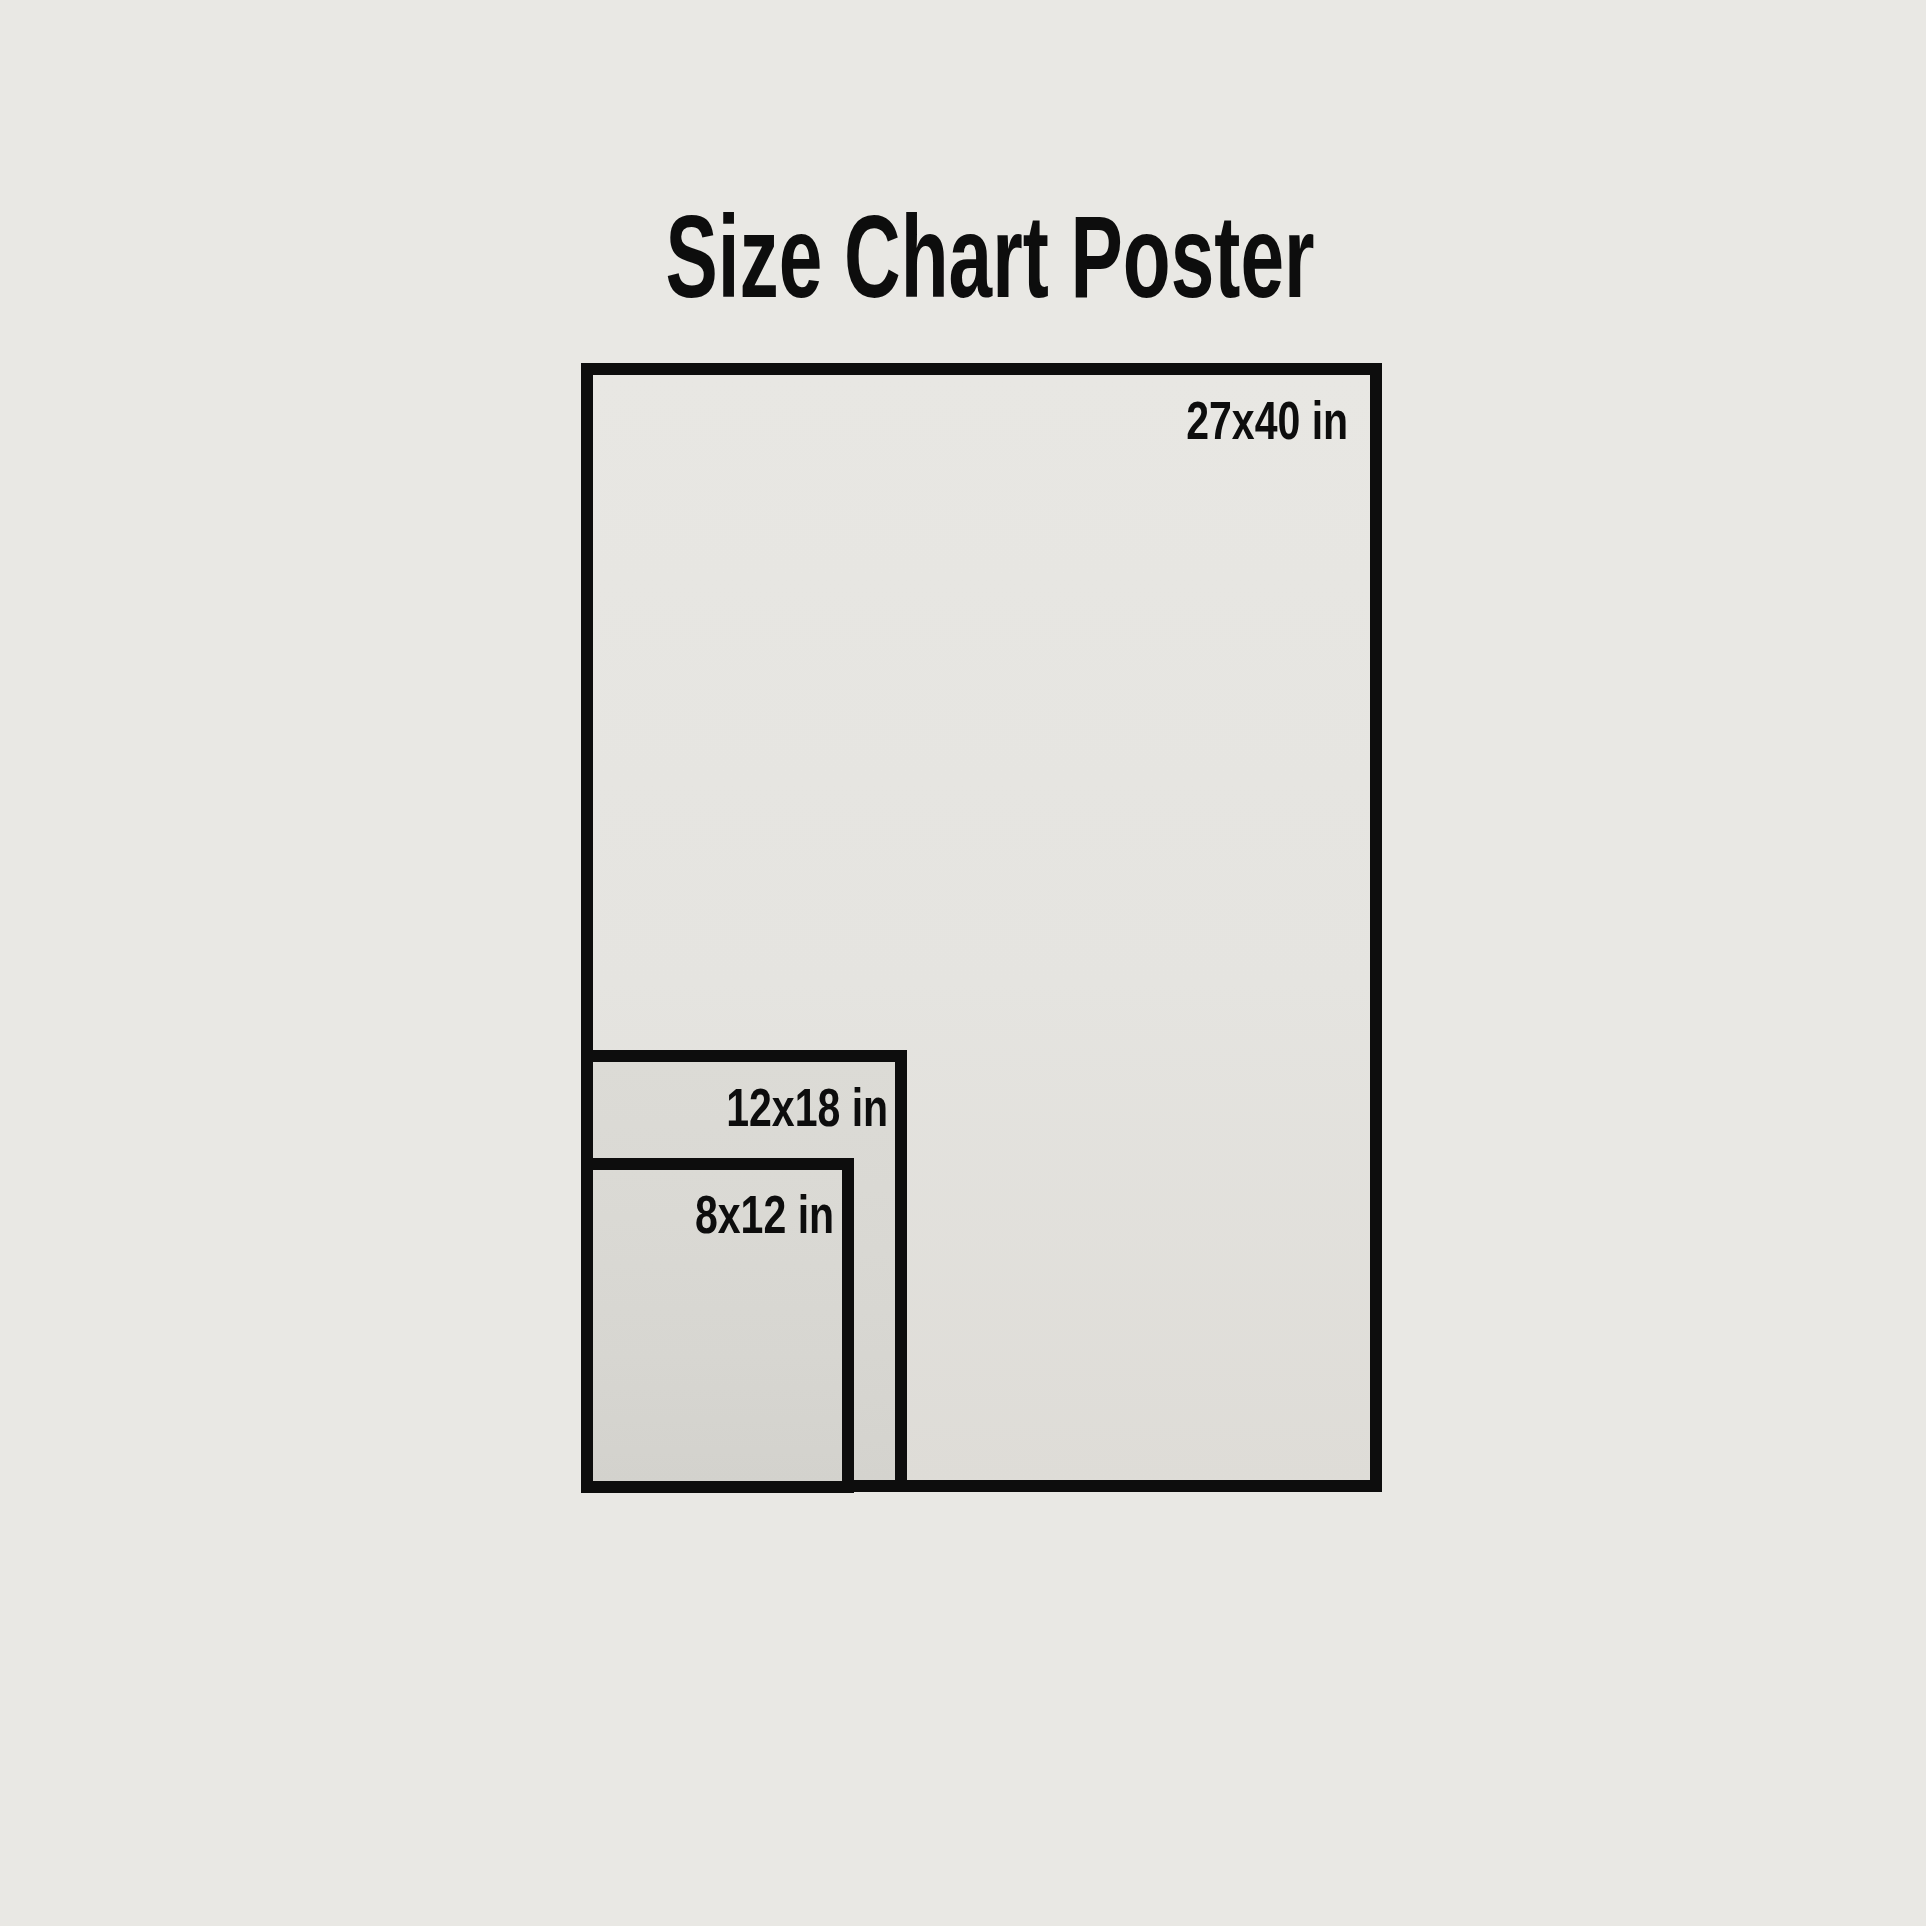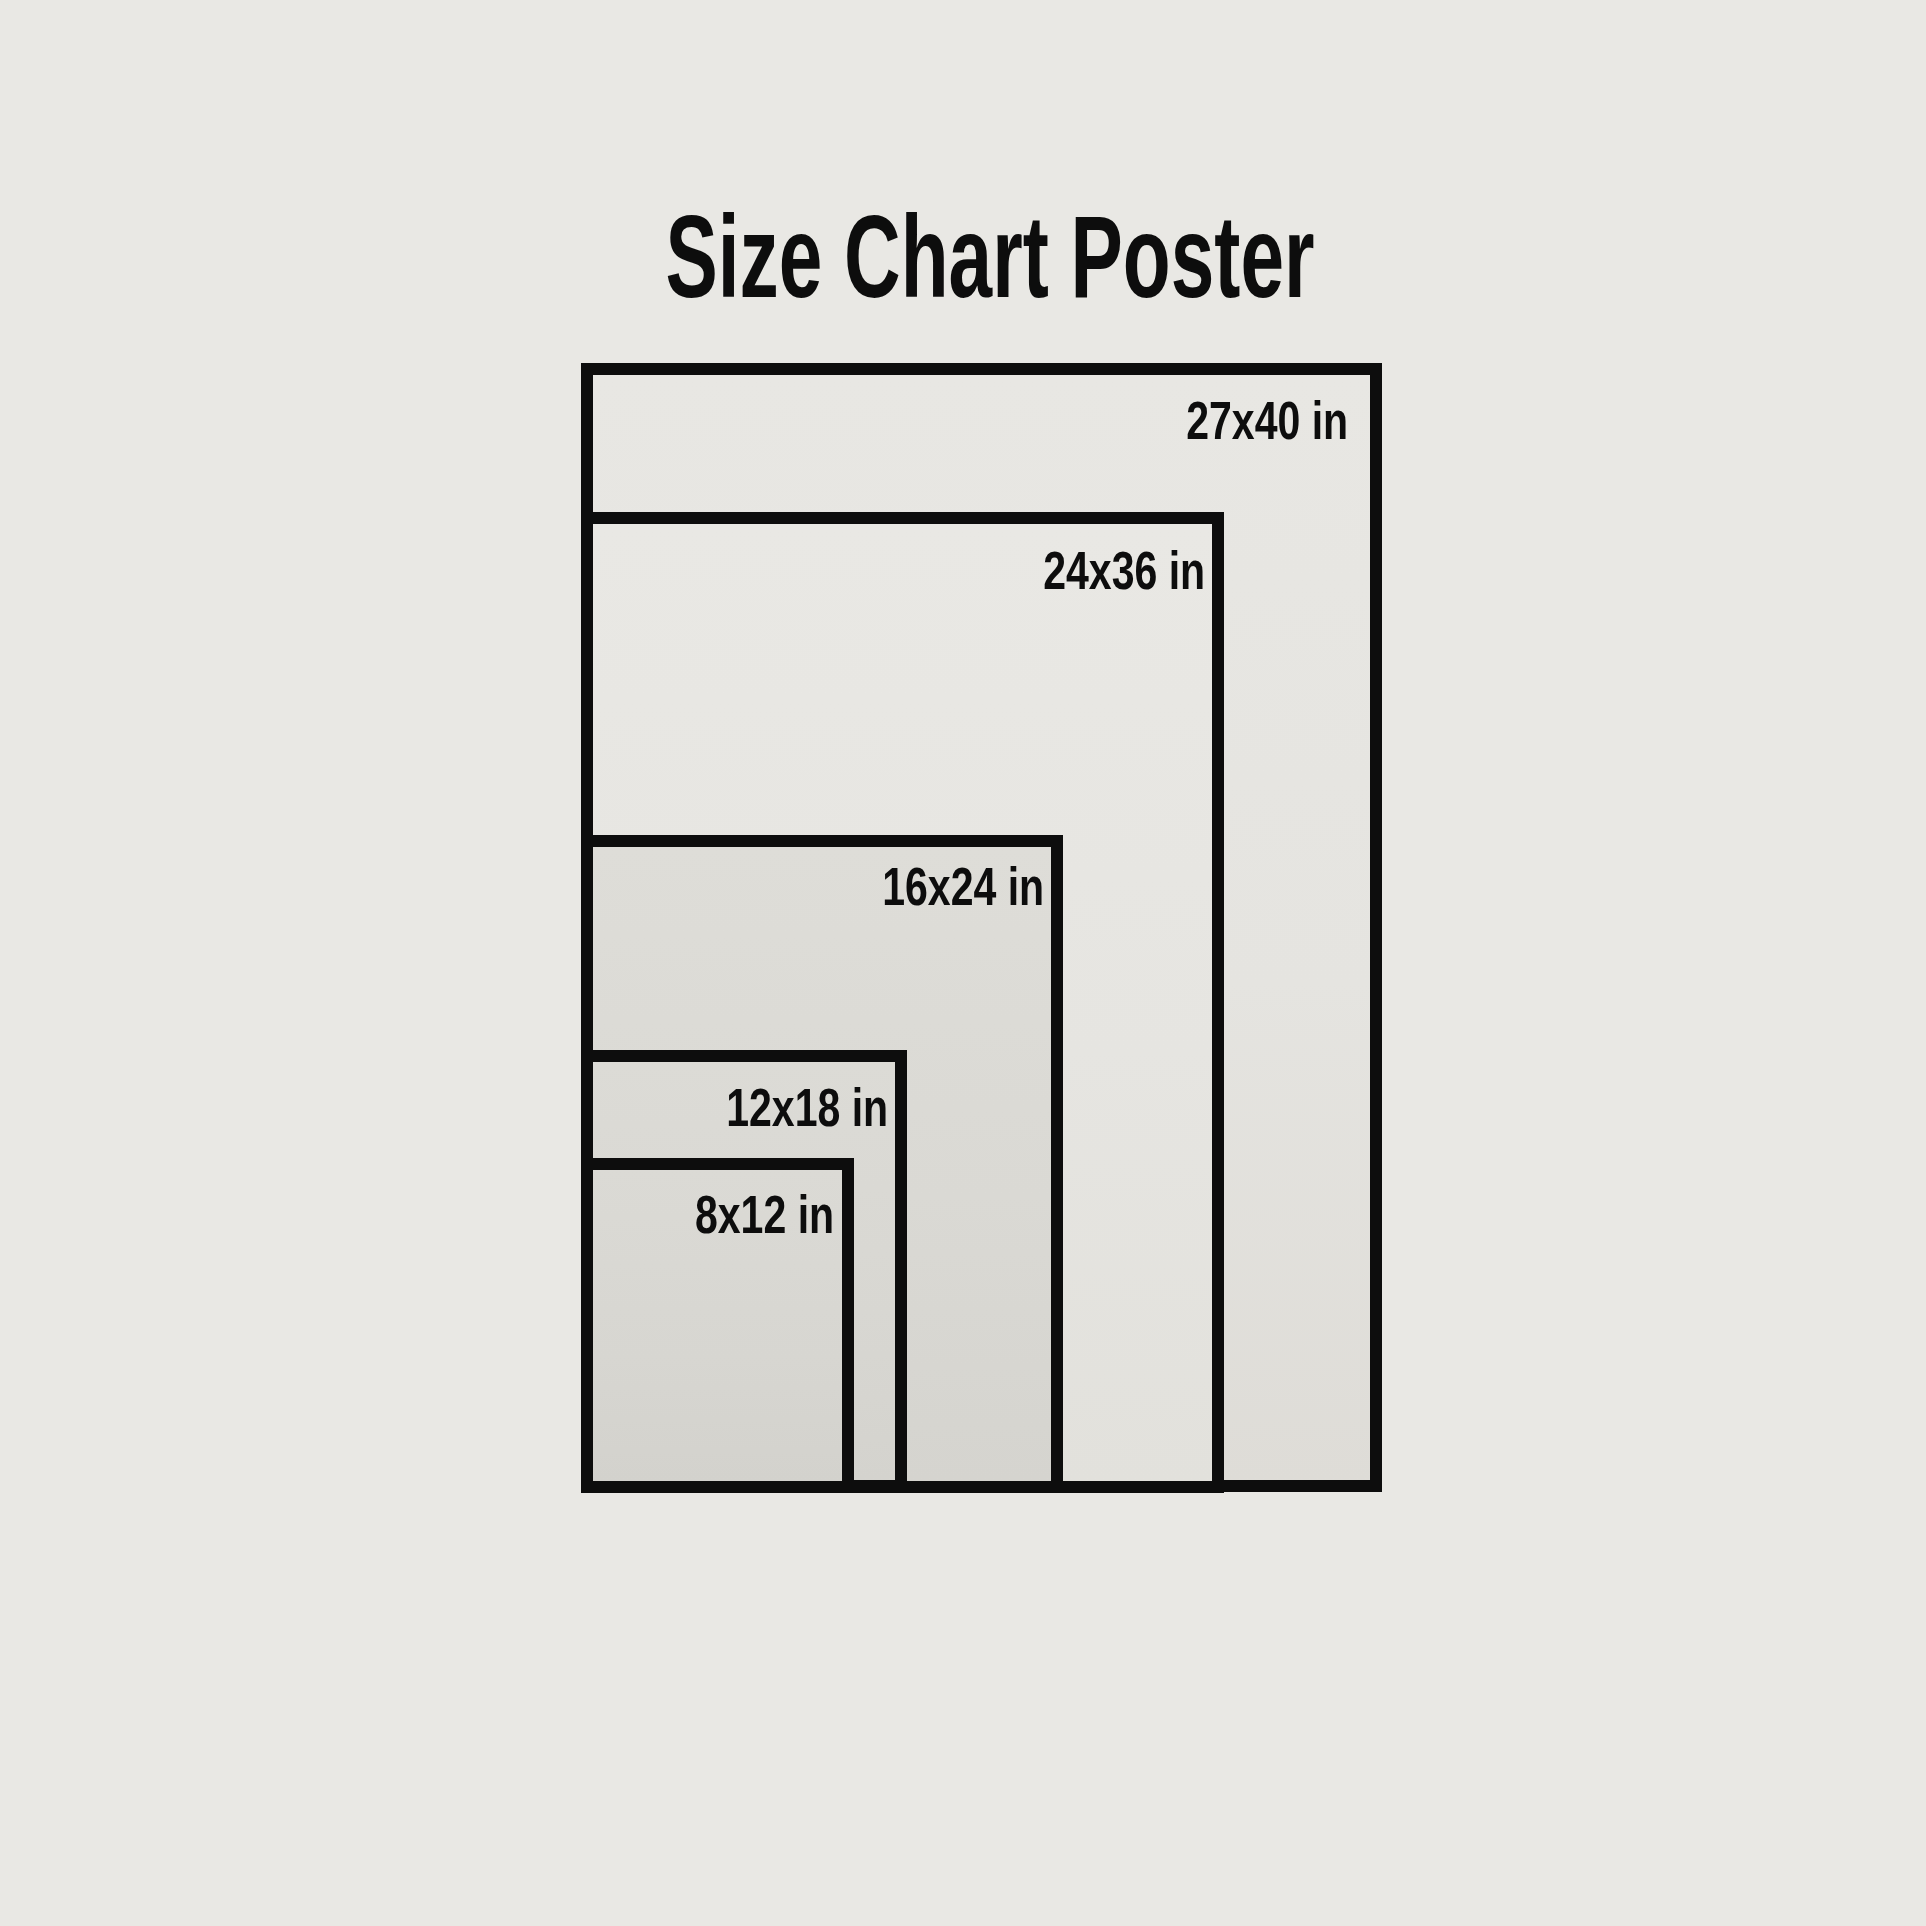--- a/index.html
+++ b/index.html
@@ -72,27 +72,21 @@
 <body>
 
 <div class="canvas">
 
   <h1 class="title">Size Chart Poster</h1>
 
   <div class="rect r27">
     <span class="label">27x40 in</span>
   </div>
 
-  <div class="rect r24">
-    <span class="label">24x36 in</span>
-  </div>
 
-  <div class="rect r16">
-    <span class="label">16x24 in</span>
-  </div>
 
   <div class="rect r12">
     <span class="label">12x18 in</span>
   </div>
 
   <div class="rect r8">
     <span class="label">8x12 in</span>
   </div>
 
 </div>

